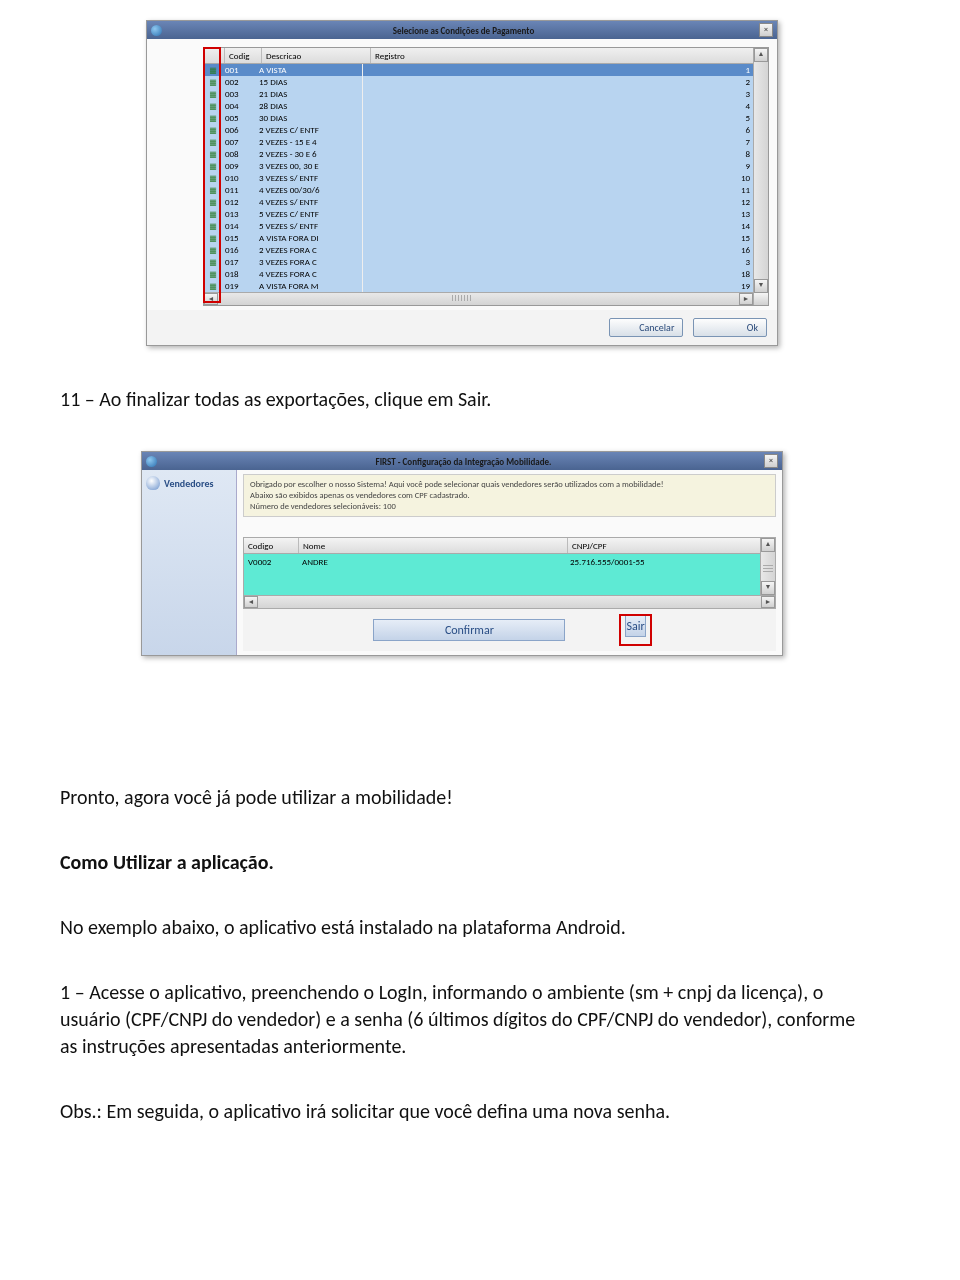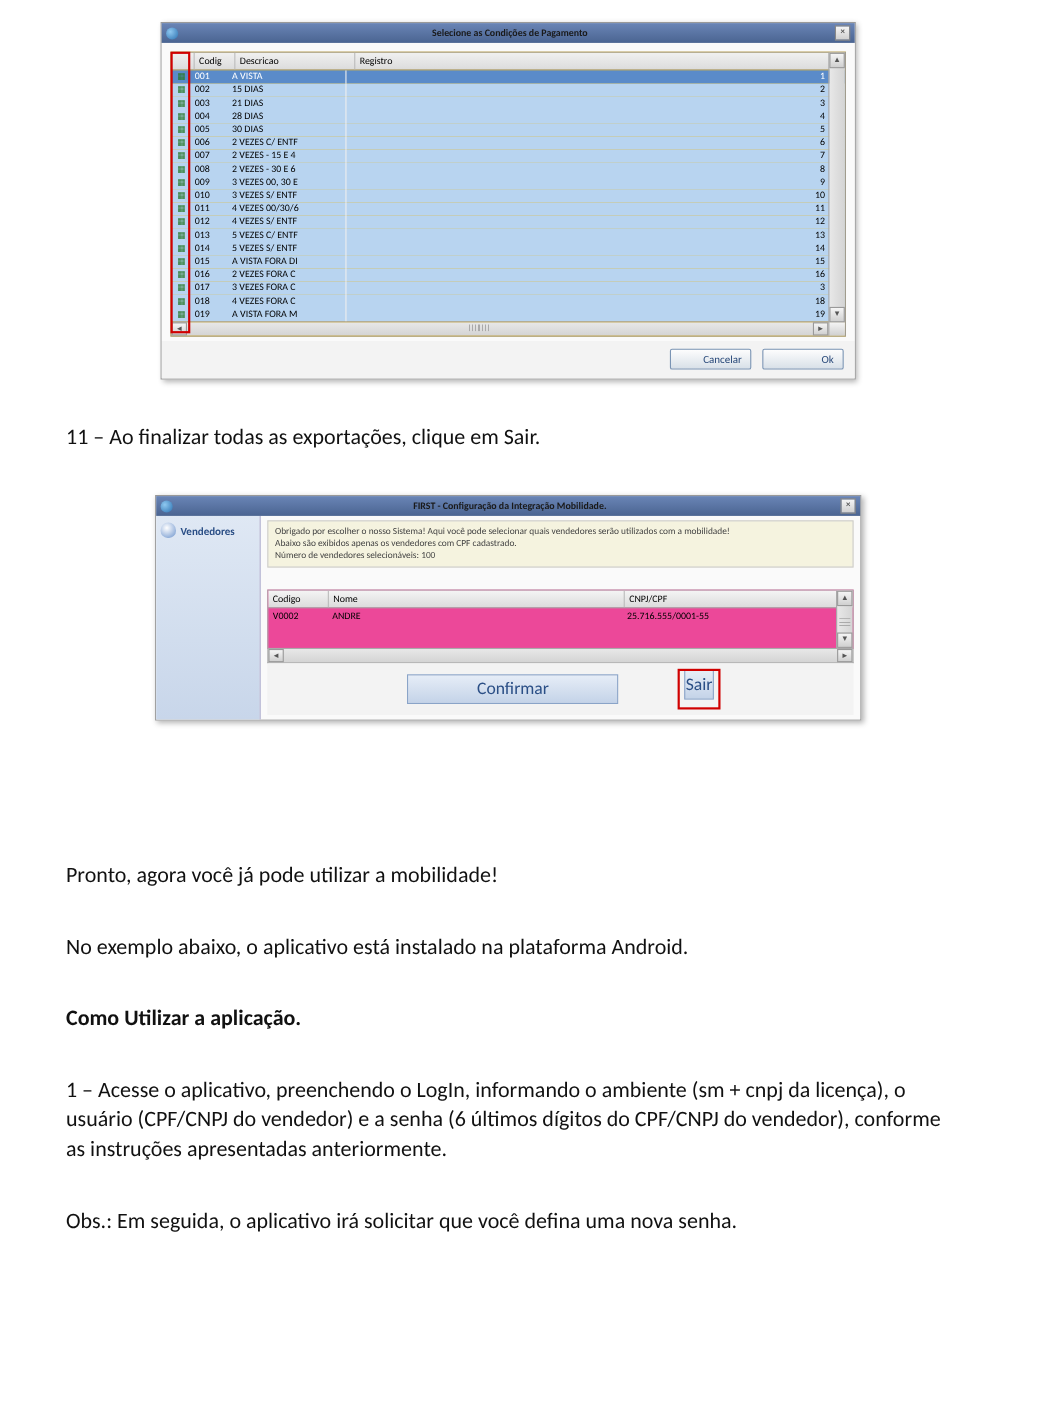--- a/index.html
+++ b/index.html
@@ -57,23 +57,24 @@
     line-height: 10px;
     text-align: center;
     color: #555;
   }
   .grid-wrap {
     padding: 8px 8px 4px 8px;
     background: #fafafa;
   }
   .grid {
     border: 1px solid #999;
-    background: #eab308;
+    background: #b91c1c;
     font-size: 9px;
     position: relative;
+    margin-left: 48px;
   }
   .grid-header {
     display: flex;
     background: linear-gradient(to bottom, #f0f0f0, #dcdcdc);
     border-bottom: 1px solid #aaa;
   }
   .grid-header .col {
     padding: 2px 4px;
     border-right: 1px solid #bbb;
     font-size: 9px;
@@ -208,21 +209,21 @@
     background: #f5f3df;
     border: 1px solid #ccc;
     padding: 4px 6px;
     font-size: 8.5px;
     color: #444;
     line-height: 1.3;
   }
   .d2-grid {
     margin-top: 20px;
     border: 1px solid #aaa;
-    background: #ec4899;
+    background: #5eead4;
     position: relative;
     flex:1;
   }
   .d2-gh {
     display: flex;
     background: linear-gradient(to bottom, #f4f4f4, #dcdcdc);
     border-bottom: 1px solid #aaa;
     font-size: 9px;
   }
   .d2-gh .c { padding: 2px 4px; border-right:1px solid #bbb; }
@@ -263,21 +264,21 @@
     padding: 10px 0 10px 0;
     display: flex;
     justify-content: center;
     gap: 60px;
     background: #f3f3f3;
     position: relative;
   }
   .wideBtn {
     width: 190px;
     padding: 3px 0;
-    font-size: 16px;
+    font-size: 12px;
     background: linear-gradient(to bottom, #e6edf7, #c4d3e8);
     border: 1px solid #8aa4c8;
     color: #2b4f86;
     text-align: center;
   }
   .redbox {
     border: 2px solid #d00000;
     position: absolute;
     pointer-events: none;
   }
@@ -495,18 +496,18 @@
             <span class="wideBtn">Sair</span>
             <span class="redbox" style="left:-6px; top:-5px; right:-6px; bottom:-5px;"></span>
           </span>
         </div>
       </div>
     </div>
   </div>
 
   <div style="height:50px;"></div>
   <div class="doc-text">Pronto, agora você já pode utilizar a mobilidade!</div>
+  <div class="doc-text bold">Como Utilizar a aplicação.</div>
   <div class="doc-text">No exemplo abaixo, o aplicativo está instalado na plataforma Android.</div>
-  <div class="doc-text bold">Como Utilizar a aplicação.</div>
   <div class="doc-text">1 – Acesse o aplicativo, preenchendo o LogIn, informando o ambiente (sm + cnpj da licença), o usuário (CPF/CNPJ do vendedor) e a senha (6 últimos dígitos do CPF/CNPJ do vendedor), conforme as instruções apresentadas anteriormente.</div>
   <div class="doc-text">Obs.:  Em seguida, o aplicativo irá solicitar que você defina uma nova senha.</div>
 
 </div>
 
 </body></html>

